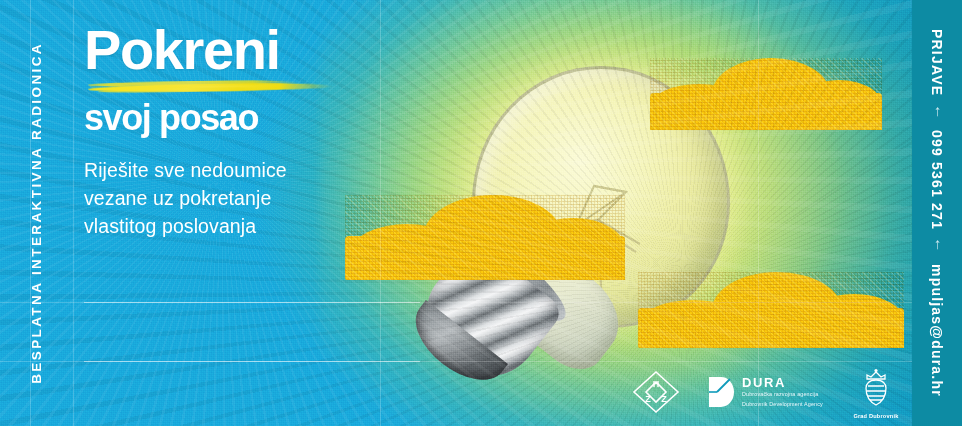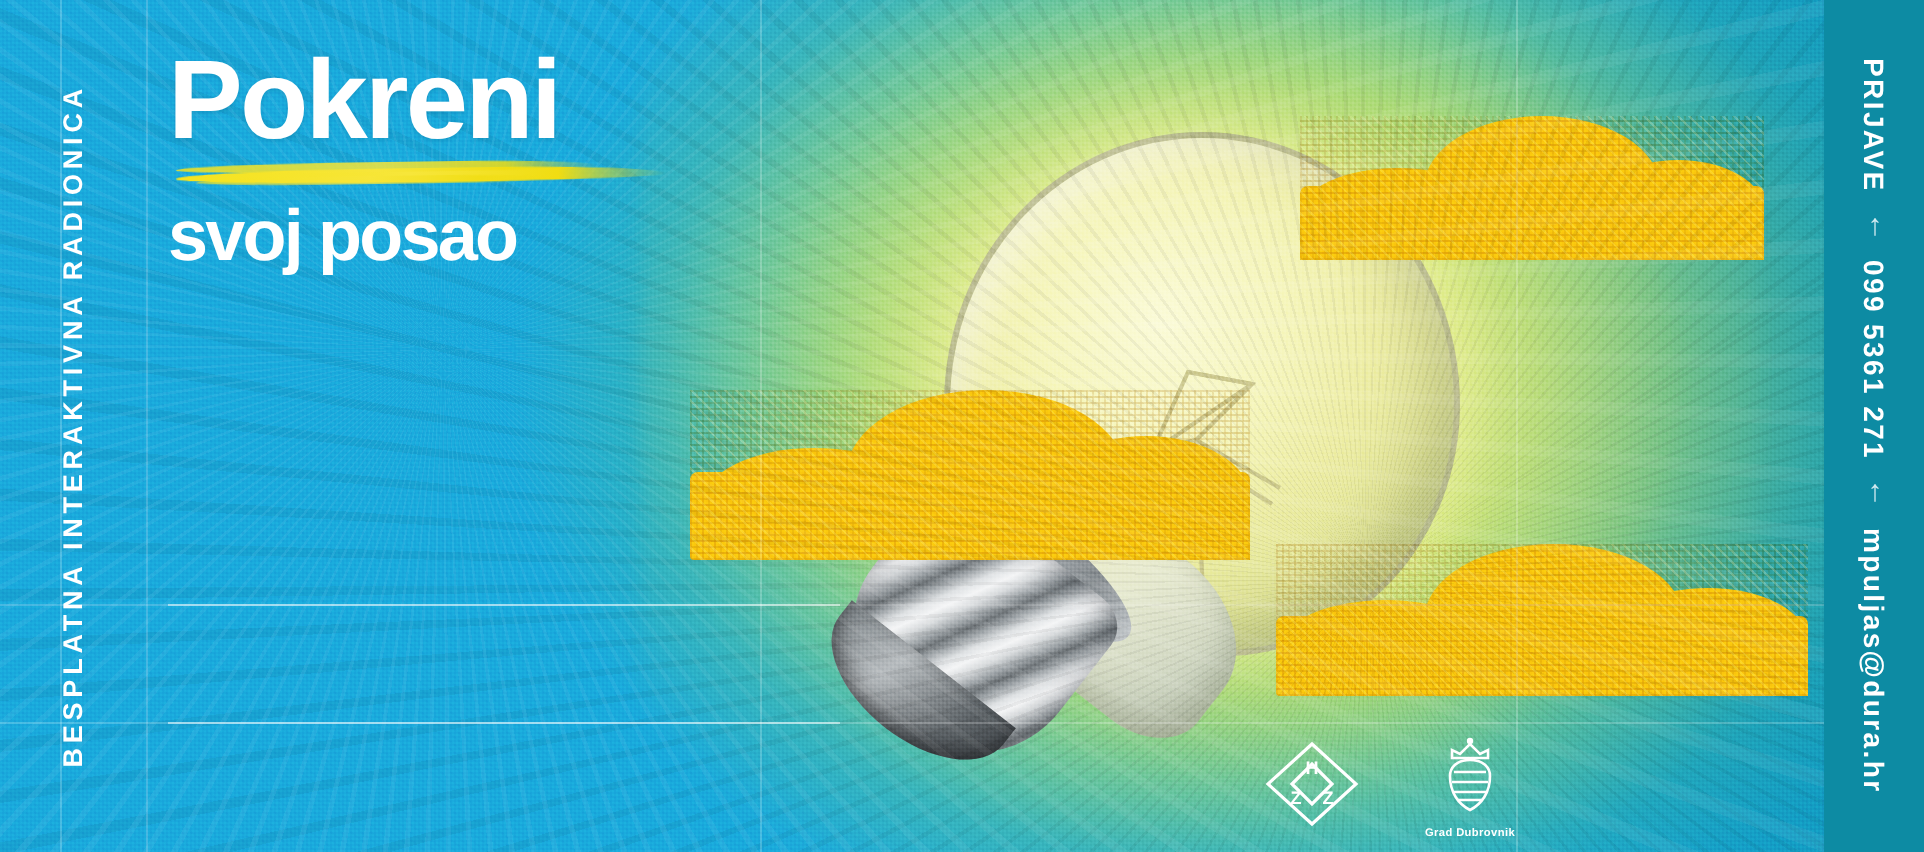--- a/index.html
+++ b/index.html
@@ -295,20 +295,25 @@
 
   <div class="content">
     <h1 class="h1">Pokreni</h1>
     <div class="brush">
         <i></i>
         <i></i>
         <i></i>
       </div>
     <div class="h1-line2">svoj posao</div>
 
+    <p class="sub">
+      <span>Riješite sve nedoumice</span><br>
+      <span>vezane uz pokretanje</span><br>
+      <span>vlastitog poslovanja</span>
+    </p>
 
     <div class="rule" style="top:302px;"></div>
     <div class="rule" style="top:361px;"></div>
 
   </div>
 
   <div class="logos">
 
     <div class="logo-hzz">
       <svg viewBox="0 0 52 44" width="52" height="44">
@@ -317,20 +322,32 @@
           <path d="M16 22 L26 12 L36 22 L26 32 Z"></path>
         </g>
         <g fill="#ffffff" font-family="Liberation Sans, sans-serif" font-size="9" font-weight="700">
           <text x="26" y="17" text-anchor="middle">H</text>
           <text x="18" y="32" text-anchor="middle">Z</text>
           <text x="34" y="32" text-anchor="middle">Z</text>
         </g>
       </svg>
     </div>
 
+    <div class="logo-dura">
+      <svg class="dura-mark" viewBox="0 0 26 32">
+        <path d="M1 1 H13 A13 15 0 0 1 13 31 H1 Z" fill="#ffffff"></path>
+        <path d="M9 16 L22 3" stroke="#0f9bbb" stroke-width="1.8" fill="none"></path>
+        <path d="M9 16 H1" stroke="#0f9bbb" stroke-width="1.6" fill="none"></path>
+      </svg>
+      <div class="dura-text">
+        <div class="dt-title">DURA</div>
+        <div class="dt-sub">Dubrovačka razvojna agencija</div>
+        <div class="dt-sub">Dubrovnik Development Agency</div>
+      </div>
+    </div>
 
     <div class="logo-city">
       <svg viewBox="0 0 54 40" width="54" height="40">
         <g fill="none" stroke="#ffffff" stroke-width="1.3">
           <path d="M18 11 L18 7 L22 9 L27 4 L32 9 L36 7 L36 11 Z"></path>
           <path d="M27 12 C20 12 17 16 17 20 C17 28 21 34 27 37 C33 34 37 28 37 20 C37 16 34 12 27 12 Z"></path>
           <path d="M19 18 H35 M18 23 H36 M19 28 H35 M21 32 H33"></path>
         </g>
         <circle cx="27" cy="2.5" r="1.6" fill="#ffffff"></circle>
       </svg>

